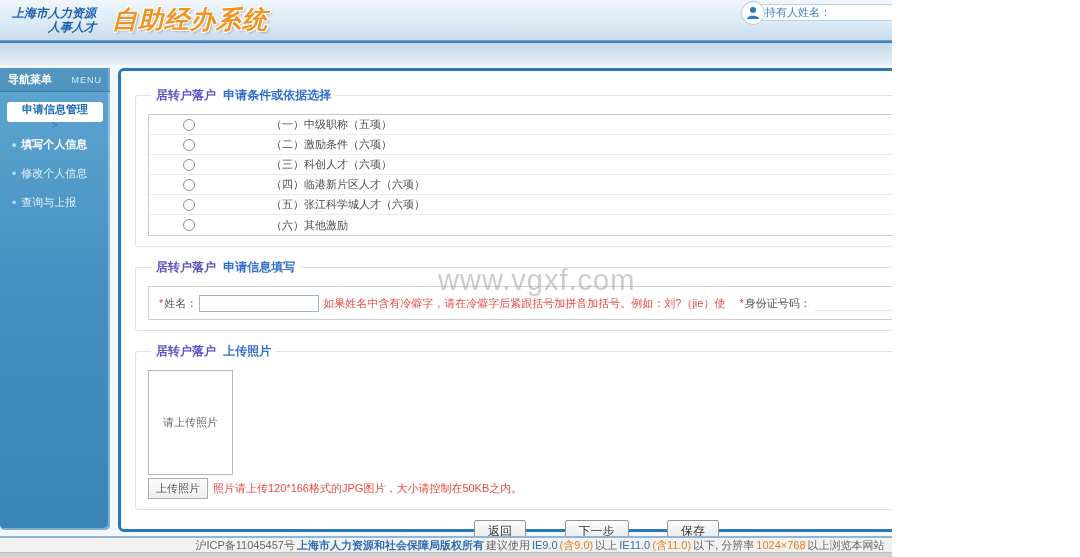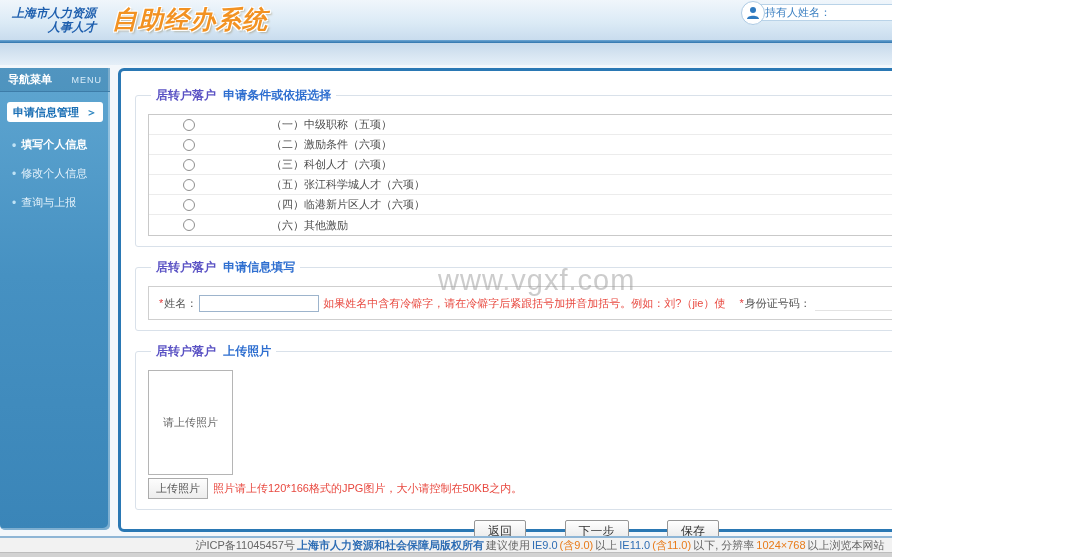--- a/index.html
+++ b/index.html
@@ -38,21 +38,21 @@
 
   
   .sidebar { position:absolute; left:0; top:68px; width:110px; height:462px;
     background:linear-gradient(180deg,#5fa6d1 0%,#4691c2 45%,#3a85b8 100%);
     border-radius:0 0 5px 5px; box-shadow:inset -2px -2px 0 rgba(255,255,255,.35); }
   .sb-header { height:24px; display:flex; align-items:center; justify-content:space-between; padding:0 8px;
     background:rgba(30,90,130,.22); border-bottom:1px solid #3d7ca8; }
   .sb-title { color:#fff; font-size:11px; font-weight:bold; }
   .sb-menu-tag { color:#d9edf9; font-size:9px; letter-spacing:1px; }
   .sb-group { margin:10px 7px 8px; height:20px; background:#fff; border-radius:3px; display:flex; align-items:center;
-    justify-content:space-between; padding:0 6px; cursor:pointer; }
+    justify-content:space-between; padding:0 6px; cursor:pointer;flex-direction:column; }
   .sb-group-label { color:#1a6fb5; font-size:11px; font-weight:bold; }
   .sb-arrow { color:#2e86c1; font-size:11px; font-weight:bold; }
   .sb-item { display:flex; align-items:center; gap:5px; padding:7px 0 7px 12px; font-size:11px; color:#e4f2fb; cursor:pointer; }
   .sb-item.active { color:#fff; font-weight:bold; }
   .sb-dot { color:#bfe2f5; font-size:12px; line-height:8px; }
 
   
   .panel { position:absolute; left:118px; top:68px; width:957px; height:464px; background:#fff;
     border:3px solid #2a78b4; border-radius:6px; padding:4px 14px 0; }
   fieldset { border:1px solid #d9e1ea; border-radius:3px; padding:4px 10px 10px; margin-top:12px; }
@@ -185,25 +185,25 @@
         <div class="opt-row">
           <span class="radio"></span>
           <span class="opt-label">（二）激励条件（六项）</span>
         </div>
         <div class="opt-row">
           <span class="radio"></span>
           <span class="opt-label">（三）科创人才（六项）</span>
         </div>
         <div class="opt-row">
           <span class="radio"></span>
+          <span class="opt-label">（四）临港新片区人才（六项）</span>
+        </div>
+        <div class="opt-row">
+          <span class="radio"></span>
           <span class="opt-label">（五）张江科学城人才（六项）</span>
-        </div>
-        <div class="opt-row">
-          <span class="radio"></span>
-          <span class="opt-label">（四）临港新片区人才（六项）</span>
         </div>
         <div class="opt-row">
           <span class="radio"></span>
           <span class="opt-label">（六）其他激励</span>
         </div>
       </div>
     </fieldset>
 
     <fieldset>
       <legend>

